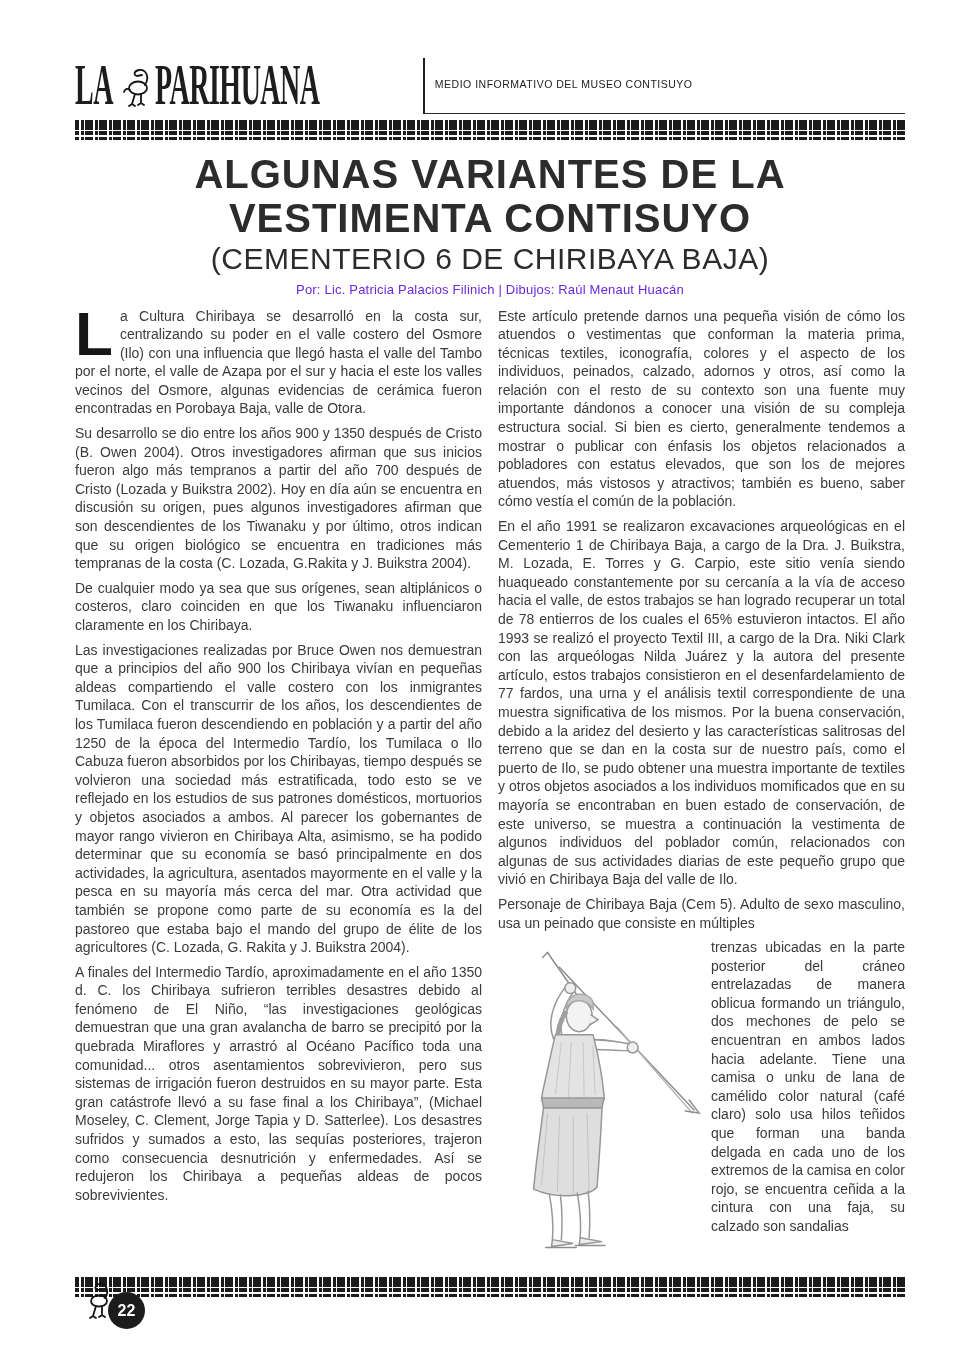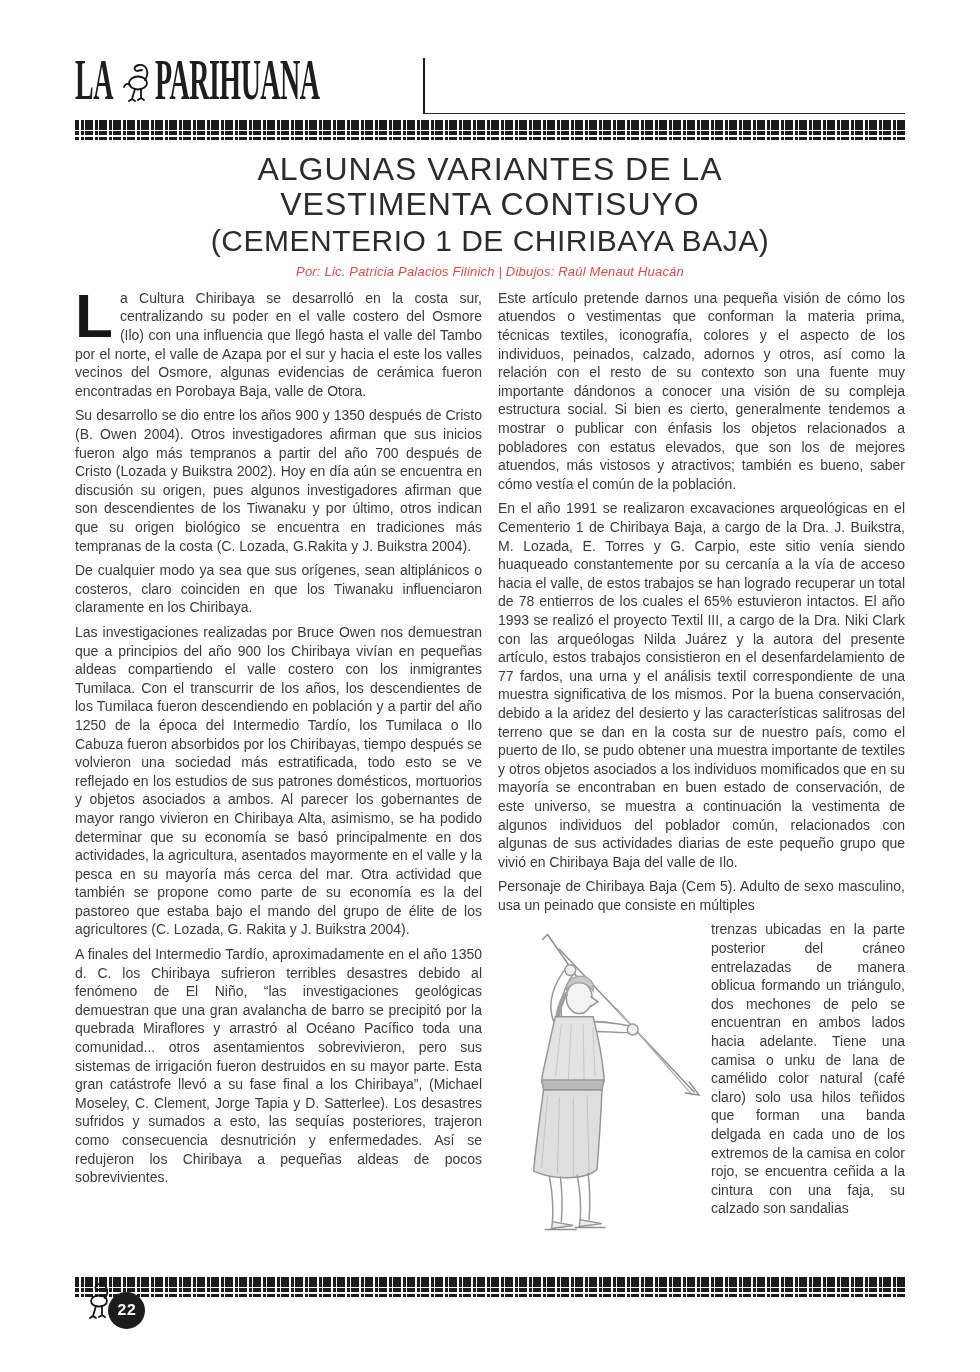--- a/index.html
+++ b/index.html
@@ -7,21 +7,21 @@
     position:relative;
     width:980px;height:1372px;
     background:#ffffff;
     box-sizing:border-box;
     padding:58px 75px 0 75px;
     font-family:"Liberation Sans",sans-serif;
     color:#3b3b3b;
     overflow:hidden;
   }
   
-  .masthead{display:flex;align-items:flex-start;height:56px;gap:7px;}
+  .masthead{display:flex;align-items:center;height:56px;gap:7px;}
   .logo{display:flex;align-items:flex-end;white-space:nowrap;}
   .logo-txt{
     font-family:"Liberation Serif",serif;
     font-weight:700;font-size:56px;line-height:0.82;
     color:#1d1d1d;display:inline-block;
     transform:scaleX(0.5);transform-origin:left bottom;
     letter-spacing:-1px;
   }
   .logo-la{margin-right:-34px;}
   .logo-main{margin-left:-2px;margin-right:-78px;}
@@ -38,23 +38,23 @@
   .andean{
     height:20px;
     background:
       repeating-linear-gradient(0deg, transparent 0 3px, #ffffff 3px 5px, transparent 5px 9px, #ffffff 9px 10px, transparent 10px 20px),
       repeating-linear-gradient(90deg, #1b1b1b 0 4px, #ffffff 4px 6px, #1b1b1b 6px 9px, #ffffff 9px 10px, #1b1b1b 10px 14px);
   }
   .andean.top{margin-top:6px;}
   .andean.bottom{position:absolute;left:75px;right:75px;top:1277px;}
   
   .title-block{text-align:center;margin-top:12px;color:#2c2c2c;}
-  .title-l{font-size:32px;line-height:1.10;letter-spacing:1px;font-weight:400;}
+  .title-l{font-size:40px;line-height:1.10;letter-spacing:1px;font-weight:700;}
   .title-l3{font-size:30px;line-height:1.15;letter-spacing:0.5px;font-weight:400;margin-top:2px;}
-  .byline{font-size:13px;color:#ef4444;margin-top:5px;letter-spacing:0.2px;font-style:italic;}
+  .byline{font-size:13px;color:#6d28d9;margin-top:5px;letter-spacing:0.2px;}
   
   .columns{
     display:flex;gap:16px;margin-top:10px;
     font-size:14px;line-height:18.6px;text-align:justify;
     height:992px;overflow:hidden;
   }
   .col{width:407px;}
   .col p{margin:0 0 6px 0;}
   .dropcap{
     float:left;font-weight:700;color:#161616;
@@ -70,21 +70,21 @@
   
   .page-badge{
     position:absolute;left:86px;top:1284px;
     width:70px;height:50px;
   }
   .badge-circle{
     position:absolute;left:22px;top:8px;
     width:37px;height:37px;border-radius:50%;
     background:#1c1c1c;color:#ffffff;
     display:flex;align-items:center;justify-content:center;
-    font-size:16px;font-weight:700;font-family:Liberation Mono, monospace;
+    font-size:16px;font-weight:700;
   }
   .badge-bird{position:absolute;left:-4px;top:-4px;}
 </style>
 </head>
 <body>
 
 <div class="page">
 
   <div class="masthead">
     <div class="logo">
@@ -94,29 +94,30 @@
           <ellipse cx="19" cy="25" rx="9" ry="6.5"></ellipse>
           <path d="M26 22 C31 14 27 6 20 7 C15 8 14 12 18 13 L23 12"></path>
           <path d="M11 27 C8 25 6 26 5 29"></path>
           <path d="M16 31 L13 41 M13 41 L10 43 M13 41 L16 43"></path>
           <path d="M22 31 L22 40 M22 40 L19 42 M22 40 L25 42"></path>
         </svg>
       </span>
       <span class="logo-txt logo-main">PARIHUANA</span>
     </div>
     <div class="mast-right">
+      <span class="mast-sub">MEDIO INFORMATIVO DEL MUSEO CONTISUYO</span>
     </div>
   </div>
 
   <div class="andean top"></div>
 
   <div class="title-block">
     <div class="title-l">ALGUNAS VARIANTES DE LA</div>
     <div class="title-l">VESTIMENTA CONTISUYO</div>
-    <div class="title-l3">(CEMENTERIO 1 DE CHIRIBAYA BAJA)</div>
+    <div class="title-l3">(CEMENTERIO 6 DE CHIRIBAYA BAJA)</div>
     <div class="byline">Por: Lic. Patricia Palacios Filinich | Dibujos: Raúl Menaut Huacán</div>
   </div>
 
   <div class="columns">
 
     <div class="col">
       <p><span class="dropcap">L</span><span>a Cultura Chiribaya se desarrolló en la costa sur, centralizando su poder en el valle costero del Osmore (Ilo) con una influencia que llegó hasta el valle del Tambo por el norte, el valle de Azapa por el sur y hacia el este los valles vecinos del Osmore, algunas evidencias de cerámica fueron encontradas en Porobaya Baja, valle de Otora.</span></p>
       <p>Su desarrollo se dio entre los años 900 y 1350 después de Cristo (B. Owen 2004). Otros investigadores afirman que sus inicios fueron algo más tempranos a partir del año 700 después de Cristo (Lozada y Buikstra 2002). Hoy en día aún se encuentra en discusión su origen, pues algunos investigadores afirman que son descendientes de los Tiwanaku y por último, otros indican que su origen biológico se encuentra en tradiciones más tempranas de la costa (C. Lozada, G.Rakita y J. Buikstra 2004).</p>
       <p>De cualquier modo ya sea que sus orígenes, sean altiplánicos o costeros, claro coinciden en que los Tiwanaku influenciaron claramente en los Chiribaya.</p>
       <p>Las investigaciones realizadas por Bruce Owen nos demuestran que a principios del año 900 los Chiribaya vivían en pequeñas aldeas compartiendo el valle costero con los inmigrantes Tumilaca. Con el transcurrir de los años, los descendientes de los Tumilaca fueron descendiendo en población y a partir del año 1250 de la época del Intermedio Tardío, los Tumilaca o Ilo Cabuza fueron absorbidos por los Chiribayas, tiempo después se volvieron una sociedad más estratificada, todo esto se ve reflejado en los estudios de sus patrones domésticos, mortuorios y objetos asociados a ambos. Al parecer los gobernantes de mayor rango vivieron en Chiribaya Alta, asimismo, se ha podido determinar que su economía se basó principalmente en dos actividades, la agricultura, asentados mayormente en el valle y la pesca en su mayoría más cerca del mar. Otra actividad que también se propone como parte de su economía es la del pastoreo que estaba bajo el mando del grupo de élite de los agricultores (C. Lozada, G. Rakita y J. Buikstra 2004).</p>

